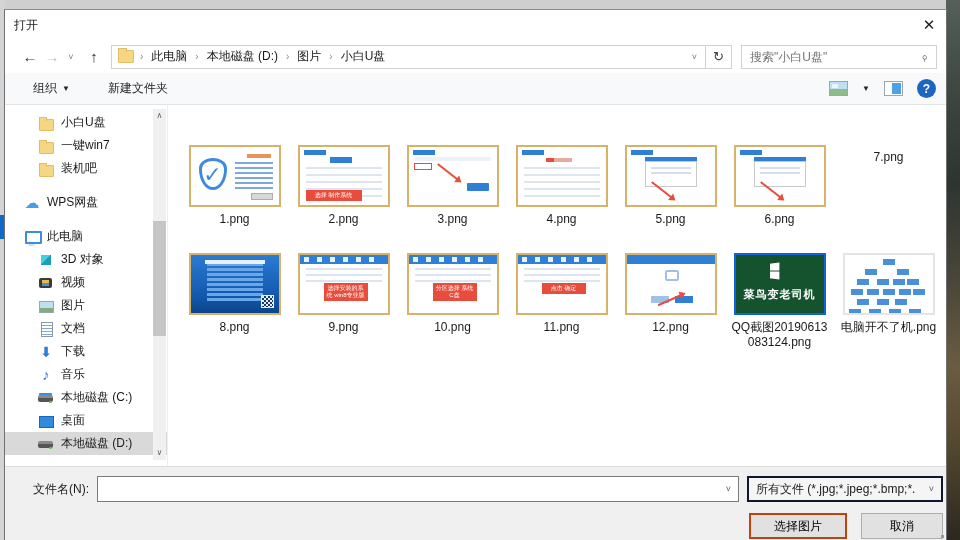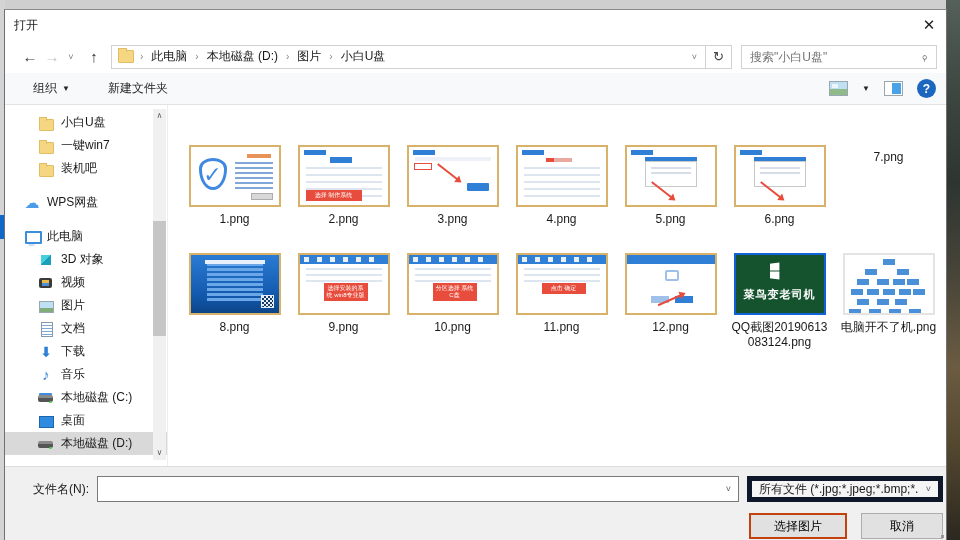--- a/index.html
+++ b/index.html
@@ -146,21 +146,21 @@
       -32px 30px 0 #4a90d9, -16px 30px 0 #4a90d9, 0px 30px 0 #4a90d9, 16px 30px 0 #4a90d9, 30px 30px 0 #4a90d9,
       -26px 40px 0 #4a90d9, -6px 40px 0 #4a90d9, 12px 40px 0 #4a90d9, -34px 50px 0 #4a90d9, -14px 50px 0 #4a90d9, 6px 50px 0 #4a90d9, 26px 50px 0 #4a90d9; }
 
   
   .footer { flex:0 0 74px; background:#f0f0f0; border-top:1px solid #ddd; padding:9px 3px 0 13px; }
   .fn-row { display:flex; align-items:center; }
   .fn-label { width:79px; text-align:right; padding-right:8px; flex:0 0 auto; }
   .fn-input-wrap { flex:1 1 auto; height:26px; border:1px solid #7a7a7a; background:#fff; display:flex; align-items:center; }
   .fn-input-wrap input { flex:1; border:none; outline:none; height:100%; padding:0 6px; font-family:inherit; font-size:12px; }
   .fn-chevron,.ft-chevron { padding:0 7px; color:#555; font-size:9px; }
-  .ft-combo { flex:0 0 auto; width:196px; height:26px; margin-left:8px; border:5px solid #0f172a; background:#f5f5f5; display:flex; align-items:center; }
+  .ft-combo { flex:0 0 auto; width:196px; height:26px; margin-left:8px; border:2px solid #0f172a; background:#f5f5f5; display:flex; align-items:center; }
   .ft-combo .ft-text { flex:1; padding:0 2px 0 7px; white-space:nowrap; overflow:hidden; }
   .btn-row { display:flex; justify-content:flex-end; gap:14px; margin-top:11px; }
   .btn { height:26px; background:#e1e1e1; border:1px solid #adadad; font-family:inherit; font-size:12px; padding:0 10px; }
   .btn.primary { width:98px; border:2px solid #c2410c; }
   .btn.cancel { width:82px; }
   .resize-grip { position:absolute; right:2px; bottom:2px; width:3px; height:3px; background:#999;
     box-shadow:-5px 5px 0 #999, 0 5px 0 #999, -10px 10px 0 #999, -5px 10px 0 #999, 0 10px 0 #999; }
 </style>
 </head>
 <body>

